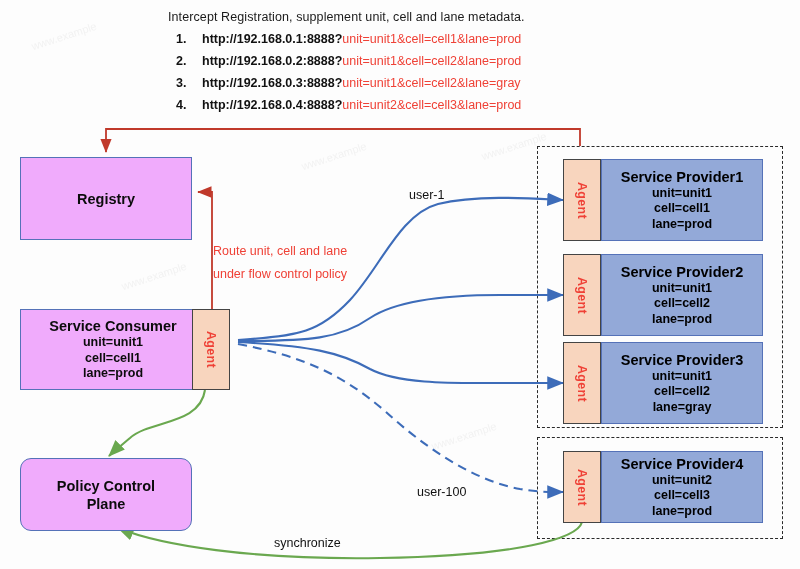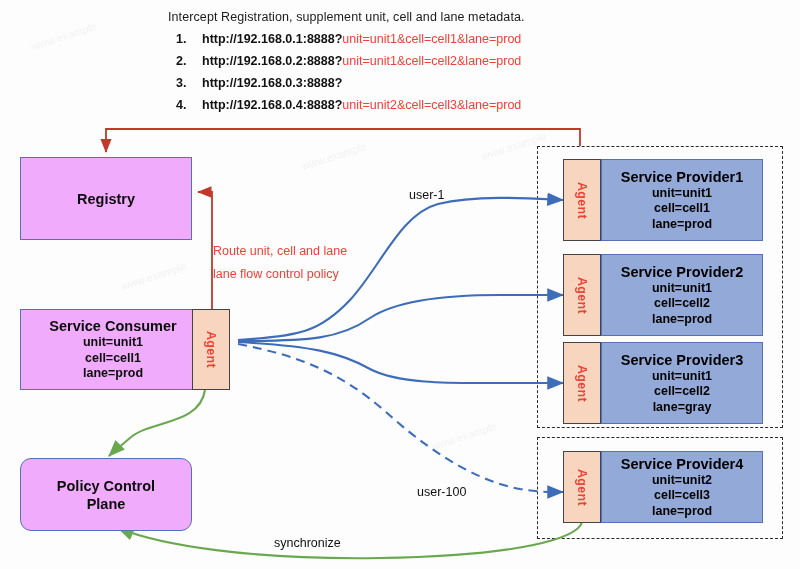--- a/index.html
+++ b/index.html
@@ -87,20 +87,21 @@
       <span class="url-q">unit=unit1&amp;cell=cell1&amp;lane=prod</span>
     </div>
     <div class="url-row">
       <span class="url-num">2.</span>
       <span class="url-base">http://192.168.0.2:8888?</span>
       <span class="url-q">unit=unit1&amp;cell=cell2&amp;lane=prod</span>
     </div>
     <div class="url-row">
       <span class="url-num">3.</span>
       <span class="url-base">http://192.168.0.3:8888?</span>
+      <span class="url-q">unit=unit1&amp;cell=cell2&amp;lane=gray</span>
     </div>
     <div class="url-row">
       <span class="url-num">4.</span>
       <span class="url-base">http://192.168.0.4:8888?</span>
       <span class="url-q">unit=unit2&amp;cell=cell3&amp;lane=prod</span>
     </div>
   </div>
 
   <div class="dashbox" style="left:537px;top:146px;width:246px;height:282px;"></div>
   <div class="dashbox" style="left:537px;top:437px;width:246px;height:102px;"></div>
@@ -196,19 +197,19 @@
     </div>
     <div class="pbody">
       <div class="bb-title">Service Provider4</div>
       <div class="bb-meta">unit=unit2</div>
       <div class="bb-meta">cell=cell3</div>
       <div class="bb-meta">lane=prod</div>
     </div>
   </div>
 
   <div class="lbl-red" style="left:213px;top:242px;">Route unit, cell and lane</div>
-  <div class="lbl-red" style="left:213px;top:265px;">lane flow control policy</div>
+  <div class="lbl-red" style="left:213px;top:265px;">under flow control policy</div>
 
   <div class="lbl" style="left:409px;top:188px;">user-1</div>
   <div class="lbl" style="left:417px;top:485px;">user-100</div>
   <div class="lbl" style="left:274px;top:536px;">synchronize</div>
 
 </div>
 
 </body></html>

